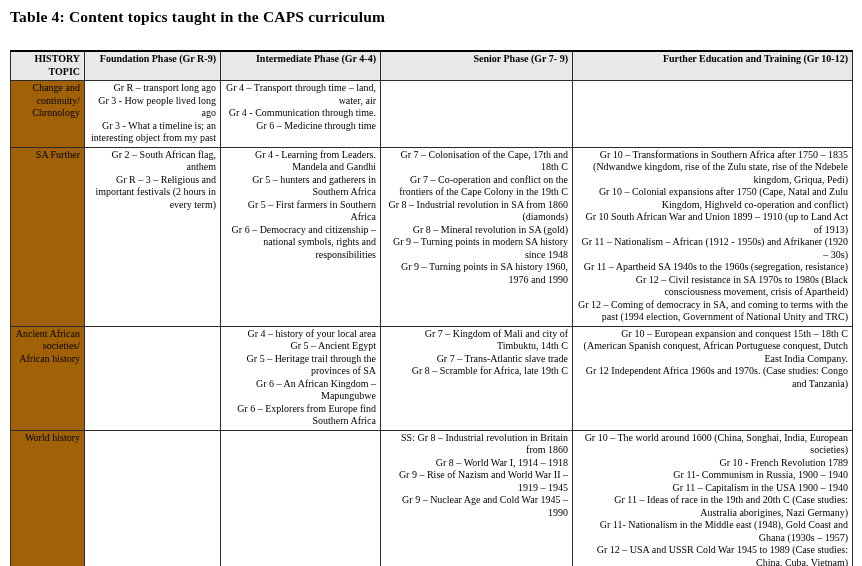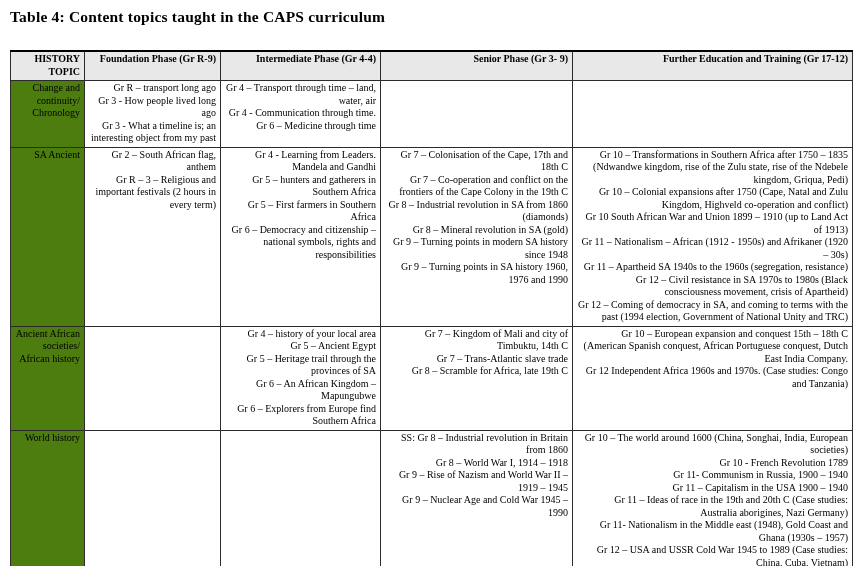--- a/index.html
+++ b/index.html
@@ -42,21 +42,21 @@
     line-height: 1.25;
     white-space: pre-line;
     overflow: hidden;
     text-align: right;
   }
   table.caps th {
     background: #e8e8e8;
     font-weight: bold;
   }
   td.topic {
-    background: #4d7c0f;
+    background: #a16207;
   }
   tr.r-header { height: 24px; }
   tr.r1 { height: 42px; }
   tr.r2 { height: 146px; }
   tr.r3 { height: 92px; }
   tr.r4 { height: 160px; }
 </style>
 </head>
 <body>
 
@@ -70,39 +70,39 @@
       <col style="width:136px">
       <col style="width:160px">
       <col style="width:192px">
       <col style="width:280px">
     </colgroup>
     <thead>
       <tr class="r-header">
         <th>HISTORY TOPIC</th>
         <th>Foundation Phase (Gr R-9)</th>
         <th>Intermediate Phase (Gr 4-4)</th>
-        <th>Senior Phase (Gr 3- 9)</th>
-        <th>Further Education and Training (Gr 17-12)</th>
+        <th>Senior Phase (Gr 7- 9)</th>
+        <th>Further Education and Training (Gr 10-12)</th>
       </tr>
     </thead>
     <tbody>
       <tr class="r1">
         <td class="topic">Change and continuity/
 Chronology</td>
         <td>Gr R – transport long ago
 Gr 3 - How people lived long ago
 Gr 3 - What a timeline is; an interesting object from my past</td>
         <td>Gr 4 – Transport through time – land, water, air
 Gr 4 - Communication through time.
 Gr 6 – Medicine through time</td>
         <td></td>
         <td></td>
       </tr>
       <tr class="r2">
-        <td class="topic">SA Ancient</td>
+        <td class="topic">SA Further</td>
         <td>Gr 2 – South African flag, anthem
 Gr R – 3 – Religious and important festivals (2 hours in every term)</td>
         <td>Gr 4 - Learning from Leaders. Mandela and Gandhi
 Gr 5 – hunters and gatherers in Southern Africa
 Gr 5 – First farmers in Southern Africa
 Gr 6 – Democracy and citizenship – national symbols, rights and responsibilities</td>
         <td>Gr 7 – Colonisation of the Cape, 17th and 18th C
 Gr 7 – Co-operation and conflict on the frontiers of the Cape Colony in the 19th C
 Gr 8 – Industrial revolution in SA from 1860 (diamonds)
 Gr 8 – Mineral revolution in SA (gold)

